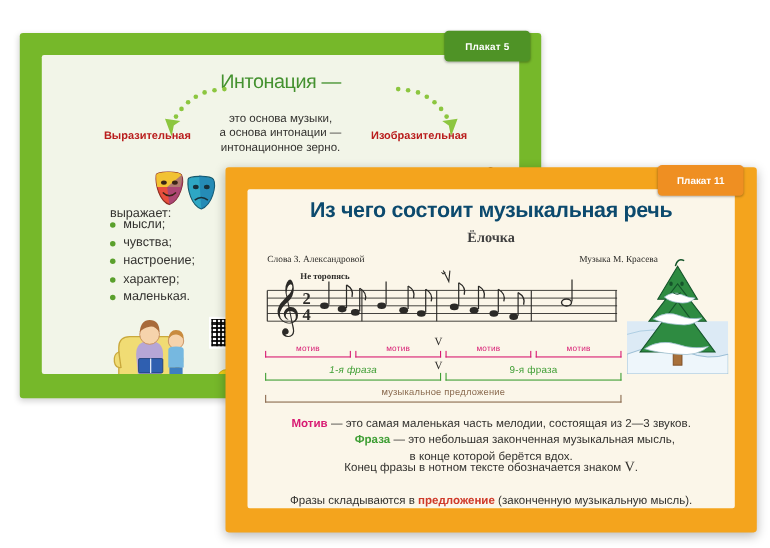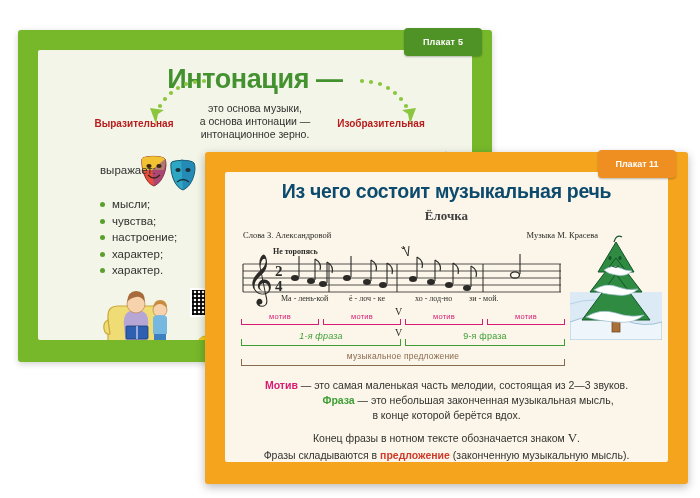--- a/index.html
+++ b/index.html
@@ -20,34 +20,34 @@
   #badge-green{
     position:absolute;right:10px;top:-2px;width:78px;height:28px;
     background:#4f9326;border-radius:4px;
     display:flex;align-items:center;justify-content:center;
     color:#ffffff;font-size:9px;font-weight:bold;letter-spacing:.2px;
     box-shadow:0 1px 2px rgba(0,0,0,.25);z-index:6;
   }
 
   .g-title{
     position:absolute;left:0;right:0;top:14px;text-align:center;
-    font-size:27px;font-weight:bold;color:#44912f;letter-spacing:-.4px;
+    font-size:18px;font-weight:normal;color:#44912f;letter-spacing:-.4px;
   }
   .g-center{
     position:absolute;left:50%;transform:translateX(-50%);top:52px;
     width:170px;text-align:center;font-size:10.5px;line-height:13px;color:#33322f;
   }
   .g-side{
     position:absolute;top:68px;font-size:10px;font-weight:bold;color:#b91c1c;
   }
   #label-expressive{left:22px;width:148px;text-align:center;}
   #label-depictive{right:10px;width:162px;text-align:center;}
 
   .g-sub{position:absolute;font-size:11.5px;color:#33322f;}
-  #sub-expresses{left:62px;top:114px;}
+  #sub-expresses{left:62px;top:138px;}
   #sub-depicts{right:44px;top:130px;}
 
   ul.g-list{position:absolute;left:60px;top:146px;margin:0;padding:0;list-style:none;}
   ul.g-list li{font-size:11.5px;color:#33322f;line-height:16.5px;
     position:relative;padding-left:14px;}
   ul.g-list li:before{content:"";position:absolute;left:2px;top:6px;
     width:5px;height:5px;border-radius:50%;background:#5aa02c;}
 
   .arrow-dots{position:absolute;}
 
@@ -203,21 +203,21 @@
     </svg>
 
     <div class="g-sub" id="sub-expresses">выражает:</div>
     <div class="g-sub" id="sub-depicts">изображает:</div>
 
     <ul class="g-list">
       <li>мысли;</li>
       <li>чувства;</li>
       <li>настроение;</li>
       <li>характер;</li>
-      <li>характер.</li>
+      <li>маленькая.</li>
     </ul>
 
     <svg id="woman-child" viewBox="0 0 82 76">
       <path d="M6 30 q0 -10 10 -10 h34 q10 0 10 10 v30 q0 6 -6 6 h-42 q-6 0 -6 -6 z" fill="#f0dc74" stroke="#c9a83c" stroke-width="1.2"></path>
       <path d="M6 34 q-5 2 -4 9 q1 6 6 5 z" fill="#f0dc74" stroke="#c9a83c" stroke-width="1.2"></path>
       <path d="M60 34 q5 2 4 9 q-1 6 -6 5 z" fill="#f0dc74" stroke="#c9a83c" stroke-width="1.2"></path>
       <rect x="16" y="64" width="5" height="10" fill="#c9a83c"></rect>
       <rect x="46" y="64" width="5" height="10" fill="#c9a83c"></rect>
       <path d="M22 40 q-2 -16 12 -16 q14 0 12 16 l-2 20 h-20 z" fill="#b6a6d6"></path>
       <path d="M20 58 h28 l2 12 h-32 z" fill="#8e2f6e"></path>
@@ -372,26 +372,20 @@
         <g>
             <ellipse cx="278" cy="33" rx="4.5" ry="3.2" fill="none" stroke-width="1.3"></ellipse>
             <line x1="283" y1="32" x2="283" y2="12" stroke-width="1.1"></line>
           </g>
       </g>
 
       <text x="164" y="14" font-family="Liberation Serif, serif" font-size="13" fill="#2b2a27">ˇ</text>
       <path d="M166 4 l5 10 1 -10" fill="none" stroke="#2b2a27" stroke-width="1"></path>
     </svg>
 
-    <div class="lyrics">
-      <span class="lyr" style="left:44px">Ма - лень-кой</span>
-      <span class="lyr" style="left:112px">ё - лоч - ке</span>
-      <span class="lyr" style="left:178px">хо - лод-но</span>
-      <span class="lyr" style="left:232px">зи  -   мой.</span>
-    </div>
 
     <div class="bracket-row" style="top:140px;">
       <div class="brk" style="left:4px;width:78px;color:#d81b73;">
         <div class="lbl">мотив</div>
         <div class="line" style="background:#d81b73"></div>
         <div class="cap-l" style="background:#d81b73"></div>
           <div class="cap-r" style="background:#d81b73"></div>
       </div>
       <div class="brk" style="left:86px;width:78px;color:#d81b73;">
         <div class="lbl">мотив</div>
@@ -461,21 +455,21 @@
     </svg>
 
     <div class="defs" style="top:206px;">
       <span class="kw-motif">Мотив</span><span> — это самая маленькая часть мелодии, состоящая из 2—3 звуков.</span>
     </div>
     <div class="defs" style="top:221px;padding-left:43px;">
       <span class="kw-fraza">Фраза</span><span> — это небольшая законченная музыкальная мысль,</span>
     </div>
     <div class="defs" style="top:236px;">в конце которой берётся вдох.</div>
 
-    <div class="defs" style="top:258px;">
+    <div class="defs" style="top:244px;">
       <span>Конец фразы в нотном тексте обозначается знаком </span><span style="font-family:'Liberation Serif',serif;font-size:13px;">V</span><span>.</span>
     </div>
 
     <div class="defs" style="top:276px;">
       <span>Фразы складываются в </span><span class="kw-predl">предложение</span><span> (законченную музыкальную мысль).</span>
     </div>
 
   </div>
 </div>
 

